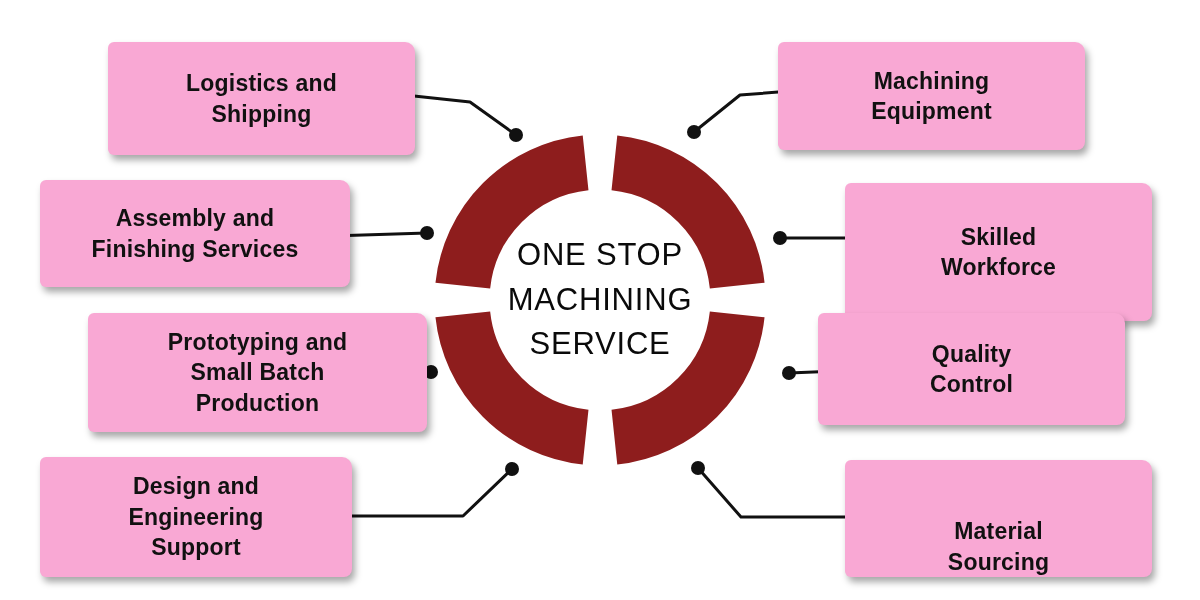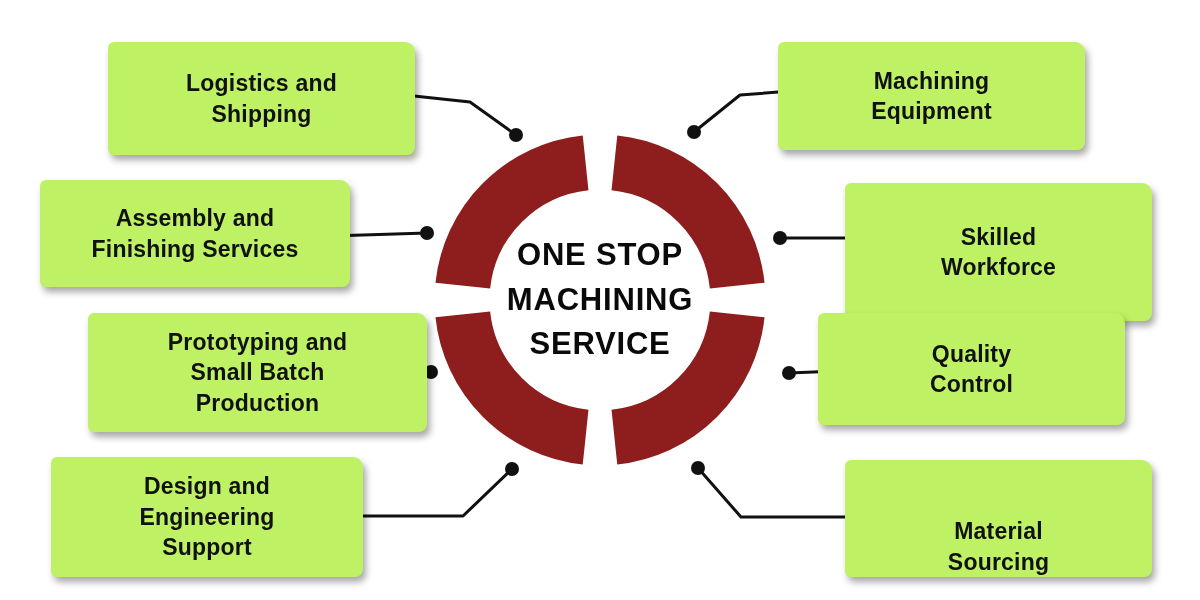--- a/index.html
+++ b/index.html
@@ -17,21 +17,21 @@
   }
   .diagram-svg {
     position: absolute;
     left: 0;
     top: 0;
     width: 1200px;
     height: 600px;
   }
   .box {
     position: absolute;
-    background: #bef264;
+    background: #f9a8d4;
     border-radius: 6px 10px 8px 6px;
     box-shadow: 3px 5px 7px rgba(0,0,0,0.35);
     display: flex;
     align-items: center;
     justify-content: center;
     text-align: center;
   }
   .box span {
     white-space: pre-line;
     font-weight: 700;
@@ -44,21 +44,21 @@
     position: absolute;
     left: 440px;
     top: 215px;
     width: 320px;
     height: 170px;
     display: flex;
     align-items: center;
     justify-content: center;
     text-align: center;
     white-space: pre-line;
-    font-weight: 700;
+    font-weight: 400;
     font-size: 31px;
     line-height: 1.45;
     letter-spacing: 0.8px;
     color: #0a0a0a;
   }
 </style>
 </head>
 <body>
 
 <div class="canvas">
@@ -137,21 +137,21 @@
     <span>Assembly and
 Finishing Services</span>
   </div>
 
   <div class="box" style="left:88px;  top:313px; width:339px; height:119px;">
     <span>Prototyping and
 Small Batch
 Production</span>
   </div>
 
-  <div class="box" style="left:51px;  top:457px; width:312px; height:120px;">
+  <div class="box" style="left:40px;  top:457px; width:312px; height:120px;">
     <span>Design and
 Engineering
 Support</span>
   </div>
 
   <div class="box" style="left:778px; top:42px;  width:307px; height:108px;">
     <span>Machining
 Equipment</span>
   </div>
 

